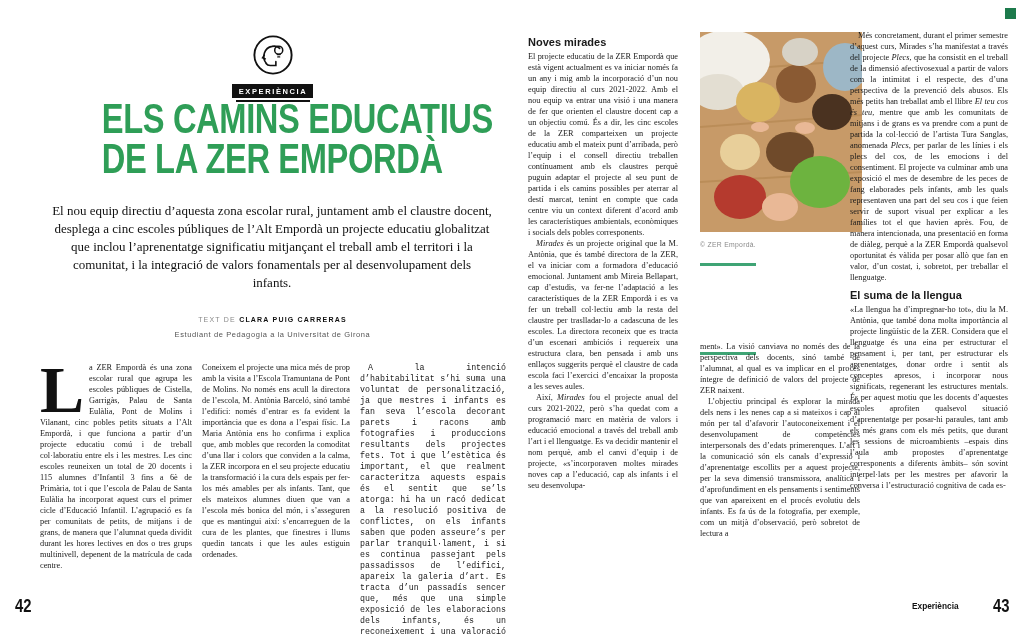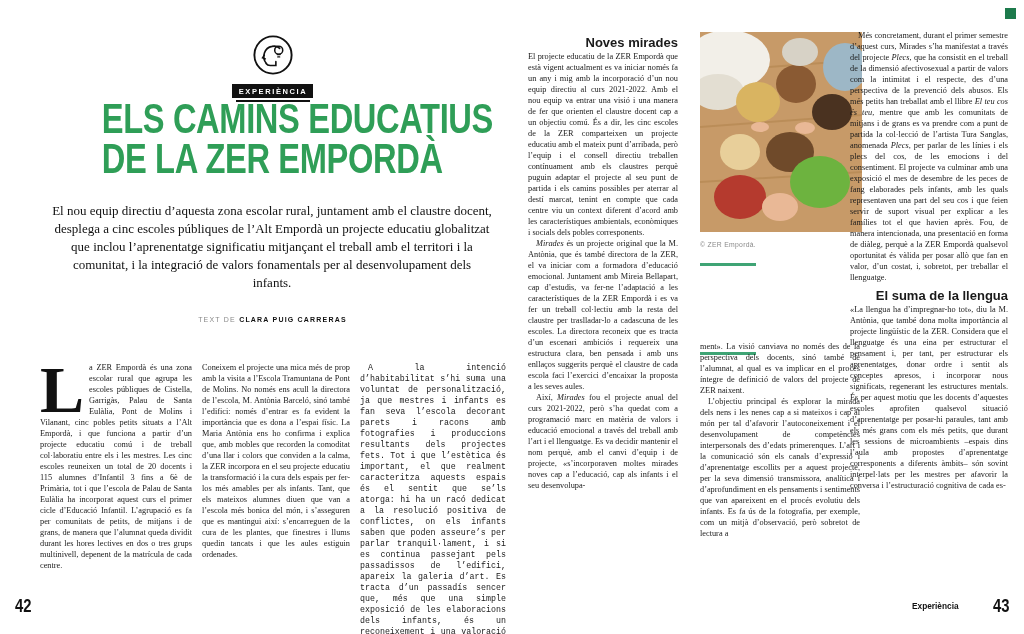--- a/index.html
+++ b/index.html
@@ -30,22 +30,22 @@
             letter-spacing:1.2px; color:#8a8a8a; }
   .byline b { color:#111; }
   .byline-role { position:absolute; left:40px; top:330px; width:465px; text-align:center;
                  font-family:"Liberation Sans", sans-serif; font-size:7.5px;
                  letter-spacing:0.6px; color:#555; }
 
   
   .col { position:absolute; font-size:8.3px; line-height:11px; text-align:justify; }
   .col p.body { text-align:justify; }
   .col p.ind { text-indent:8px; }
-  .col h3.colhead { font-family:"Liberation Sans", sans-serif; font-size:13px;
-                    font-weight:bold; margin:7px 0 3px 0; text-align:right; }
+  .col h3.colhead { font-family:"Liberation Sans", sans-serif; font-size:11px;
+                    font-weight:bold; margin:7px 0 3px 0; text-align:left; }
   #col1 { left:40px;  top:362px; width:152px; }
   #col2 { left:202px; top:362px; width:148px; }
   #col3 { left:360px; top:362px; width:146px;font-family:Liberation Mono, monospace; }
   #col4 { left:528px; top:30px;  width:150px; }
   #col5 { left:700px; top:341px; width:160px; }
   #col6 { left:850px; top:30px;  width:158px; }
   .dropcap { float:left; font-family:"Liberation Serif", serif; font-weight:bold;
              font-size:66px; line-height:52px; padding:2px 5px 0 0; color:#111; }
 
   
@@ -102,20 +102,21 @@
       <div>ELS CAMINS EDUCATIUS</div>
       <div>DE LA ZER EMPORDÀ</div>
     </div>
   </div>
 
   <div class="lead">El nou equip directiu d’aquesta zona escolar rural, juntament amb el claustre docent, desplega a cinc escoles públiques de l’Alt Empordà un projecte educatiu globalitzat que inclou l’aprenentatge significatiu mitjançant el treball amb el territori i la comunitat, i la integració de valors fonamentals per al desenvolupament dels infants.</div>
 
   <div class="byline">
     <span>TEXT DE </span><b>CLARA PUIG CARRERAS</b>
   </div>
+  <div class="byline-role">Estudiant de Pedagogia a la Universitat de Girona</div>
 
   <div class="col" id="col1">
       <p class="body"><span class="dropcap">L</span>a ZER Empordà és una zona escolar rural que agrupa les escoles públiques de Cistella, Garrigàs, Palau de Santa Eulàlia, Pont de Molins i Vilanant, cinc pobles petits situats a l’Alt Empordà, i que funciona a partir d’un projecte educatiu comú i de treball col·laboratiu entre els i les mestres. Les cinc escoles reuneixen un total de 20 docents i 115 alumnes d’Infantil 3 fins a 6è de Primària, tot i que l’escola de Palau de Santa Eulàlia ha incorporat aquest curs el primer cicle d’Educació Infantil. L’agrupació es fa per comunitats de petits, de mitjans i de grans, de manera que l’alumnat queda dividit durant les hores lectives en dos o tres grups multinivell, depenent de la matrícula de cada centre.</p>
     </div>
   <div class="col" id="col2">
       <p class="body">Coneixem el projecte una mica més de prop amb la visita a l’Escola Tramuntana de Pont de Molins. No només ens acull la directora de l’escola, M. Antònia Barceló, sinó també l’edifici: només d’entrar es fa evident la importància que es dona a l’espai físic. La Maria Antònia ens ho confirma i explica que, amb mobles que recorden la comoditat d’una llar i colors que conviden a la calma, la ZER incorpora en el seu projecte educatiu la transformació i la cura dels espais per fer-los més amables per als infants. Tant, que els mateixos alumnes diuen que van a l’escola més bonica del món, i s’asseguren que es mantingui així: s’encarreguen de la cura de les plantes, que finestres i llums quedin tancats i que les aules estiguin ordenades.</p>
     </div>
   <div class="col" id="col3">
       <p class="body ind">A la intenció d’habitabilitat s’hi suma una voluntat de personalització, ja que mestres i infants es fan seva l’escola decorant parets i racons amb fotografies i produccions resultants dels projectes fets. Tot i que l’estètica és important, el que realment caracteritza aquests espais és el sentit que se’ls atorga: hi ha un racó dedicat a la resolució positiva de conflictes, on els infants saben que poden asseure’s per parlar tranquil·lament, i si es continua passejant pels passadissos de l’edifici, apareix la galeria d’art. Es tracta d’un passadís sencer que, més que una simple exposició de les elaboracions dels infants, és un reconeixement i una valoració d’allò que han expressat a través de la il·lustració i també del llenguatge, amb missatges amb què dei-</p>
     </div>

